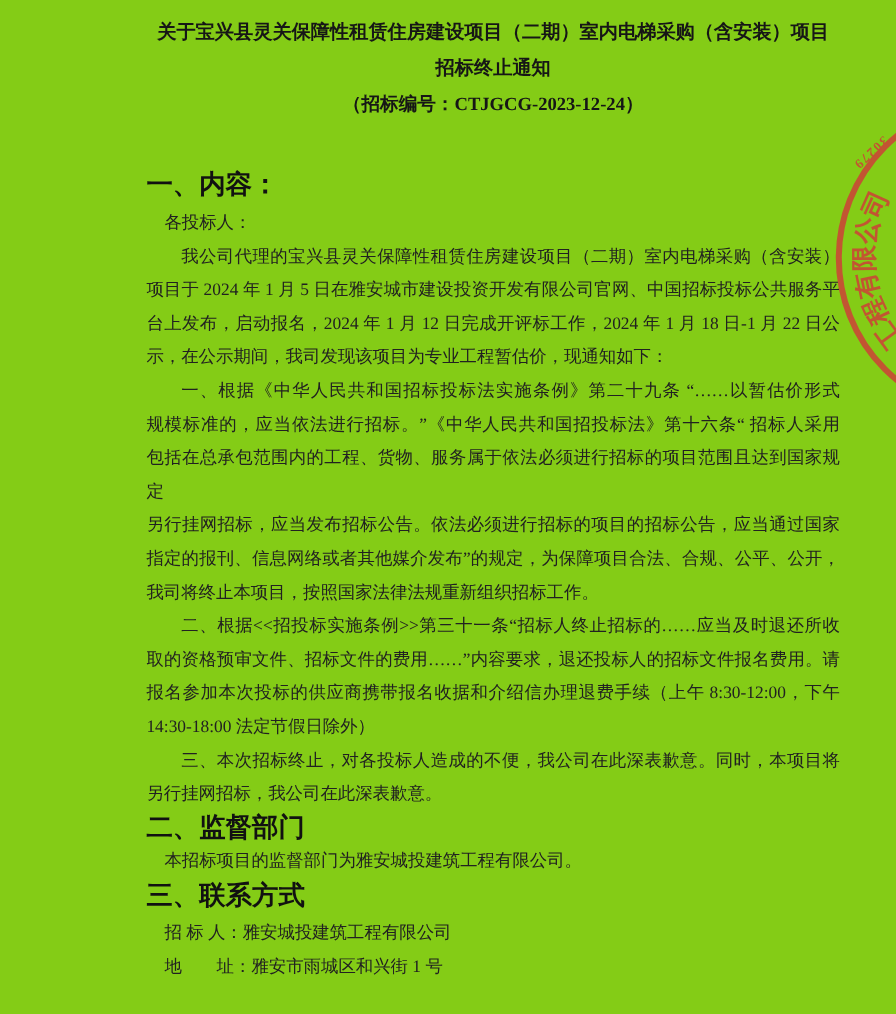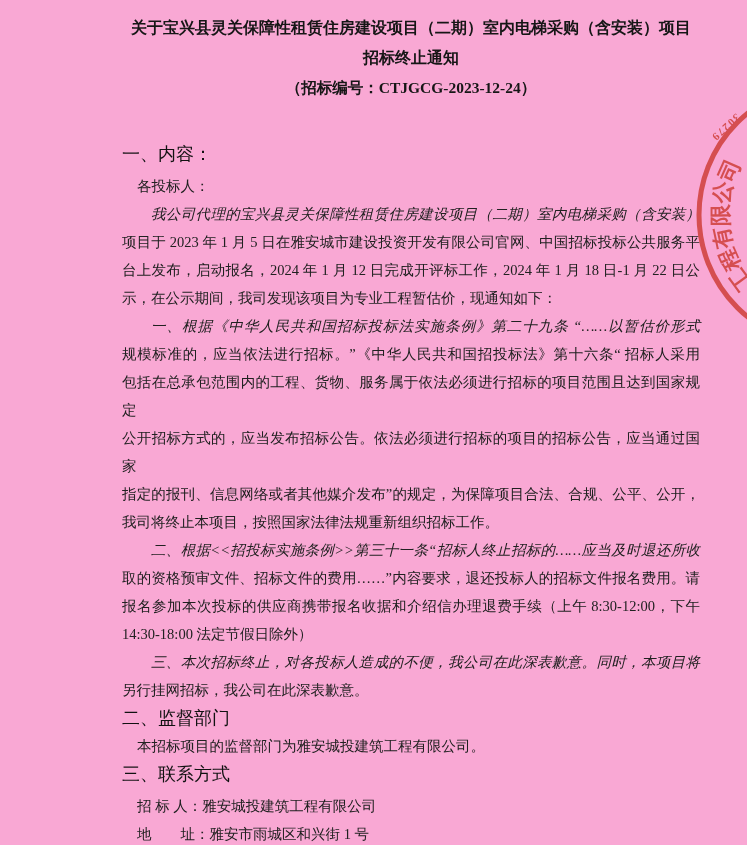--- a/index.html
+++ b/index.html
@@ -1,49 +1,49 @@
 <!DOCTYPE html>
 <html><head>
 <meta charset="utf-8">
 <style>
   html,body{margin:0;padding:0;background:#ffffff;}
   .page{
     position:relative;
     width:747px;height:845px;
-    background:#f9a8d4;
+    background:#84cc16;
     overflow:hidden;
     font-family:"Liberation Serif","DejaVu Serif",serif;
     color:#212121;
   }
   .doc{
     position:absolute;left:122px;top:14px;width:578px;
   }
   .t1,.t2{
     font-size:16px;font-weight:600;line-height:28px;text-align:center;color:#161616;
   }
   .t2{margin-top:2px;line-height:28px;}
   .t3{
     font-size:15.5px;font-weight:600;line-height:28px;text-align:center;color:#161616;margin-top:2px;
   }
   .h{
     font-family:"Liberation Sans","DejaVu Sans",sans-serif;
-    font-weight:normal;font-size:18px;line-height:24px;color:#111;
+    font-weight:bold;font-size:22px;line-height:24px;color:#111;
   }
   .h1{margin-top:40px;}
   .h2,.h3{margin-top:2px;}
   .salutation{
     font-size:14.5px;line-height:28px;margin:6px 0 0 15px;
   }
   .para .ln{
     font-size:14.5px;line-height:28px;
     text-align:justify;text-align-last:justify;
     color:#212121;
   }
   .para .ln.last{text-align-last:left;}
-  .para .ln.ind{text-indent:2em;font-style:italic;}
+  .para .ln.ind{text-indent:2em;}
   .s2body{
     font-size:14.5px;line-height:28px;margin:2px 0 0 15px;
   }
   .contacts{margin:6px 0 0 15px;}
   .crow{font-size:14.5px;line-height:28px;}
   .clabel{white-space:pre;}
   .cvalue{white-space:pre;}
   
   .stamp{
     position:absolute;top:85px;right:0;width:65px;height:300px;
@@ -65,29 +65,29 @@
     <div class="t1">关于宝兴县灵关保障性租赁住房建设项目（二期）室内电梯采购（含安装）项目</div>
     <div class="t2">招标终止通知</div>
     <div class="t3">（招标编号：CTJGCG-2023-12-24）</div>
 
     <div class="h h1">一、内容：</div>
 
     <div class="salutation">各投标人：</div>
 
     <div class="para">
         <div class="ln ind">我公司代理的宝兴县灵关保障性租赁住房建设项目（二期）室内电梯采购（含安装）</div>
-        <div class="ln">项目于 2023 年 1 月 5 日在雅安城市建设投资开发有限公司官网、中国招标投标公共服务平</div>
+        <div class="ln">项目于 2024 年 1 月 5 日在雅安城市建设投资开发有限公司官网、中国招标投标公共服务平</div>
         <div class="ln">台上发布，启动报名，2024 年 1 月 12 日完成开评标工作，2024 年 1 月 18 日-1 月 22 日公</div>
         <div class="ln last">示，在公示期间，我司发现该项目为专业工程暂估价，现通知如下：</div>
       </div>
     <div class="para">
         <div class="ln ind">一、根据《中华人民共和国招标投标法实施条例》第二十九条 “……以暂估价形式</div>
         <div class="ln">规模标准的，应当依法进行招标。”《中华人民共和国招投标法》第十六条“ 招标人采用</div>
         <div class="ln">包括在总承包范围内的工程、货物、服务属于依法必须进行招标的项目范围且达到国家规定</div>
-        <div class="ln">公开招标方式的，应当发布招标公告。依法必须进行招标的项目的招标公告，应当通过国家</div>
+        <div class="ln">另行挂网招标，应当发布招标公告。依法必须进行招标的项目的招标公告，应当通过国家</div>
         <div class="ln">指定的报刊、信息网络或者其他媒介发布”的规定，为保障项目合法、合规、公平、公开，</div>
         <div class="ln last">我司将终止本项目，按照国家法律法规重新组织招标工作。</div>
       </div>
     <div class="para">
         <div class="ln ind">二、根据&lt;&lt;招投标实施条例&gt;&gt;第三十一条“招标人终止招标的……应当及时退还所收</div>
         <div class="ln">取的资格预审文件、招标文件的费用……”内容要求，退还投标人的招标文件报名费用。请</div>
         <div class="ln">报名参加本次投标的供应商携带报名收据和介绍信办理退费手续（上午 8:30-12:00，下午</div>
         <div class="ln last">14:30-18:00 法定节假日除外）</div>
       </div>
     <div class="para">

